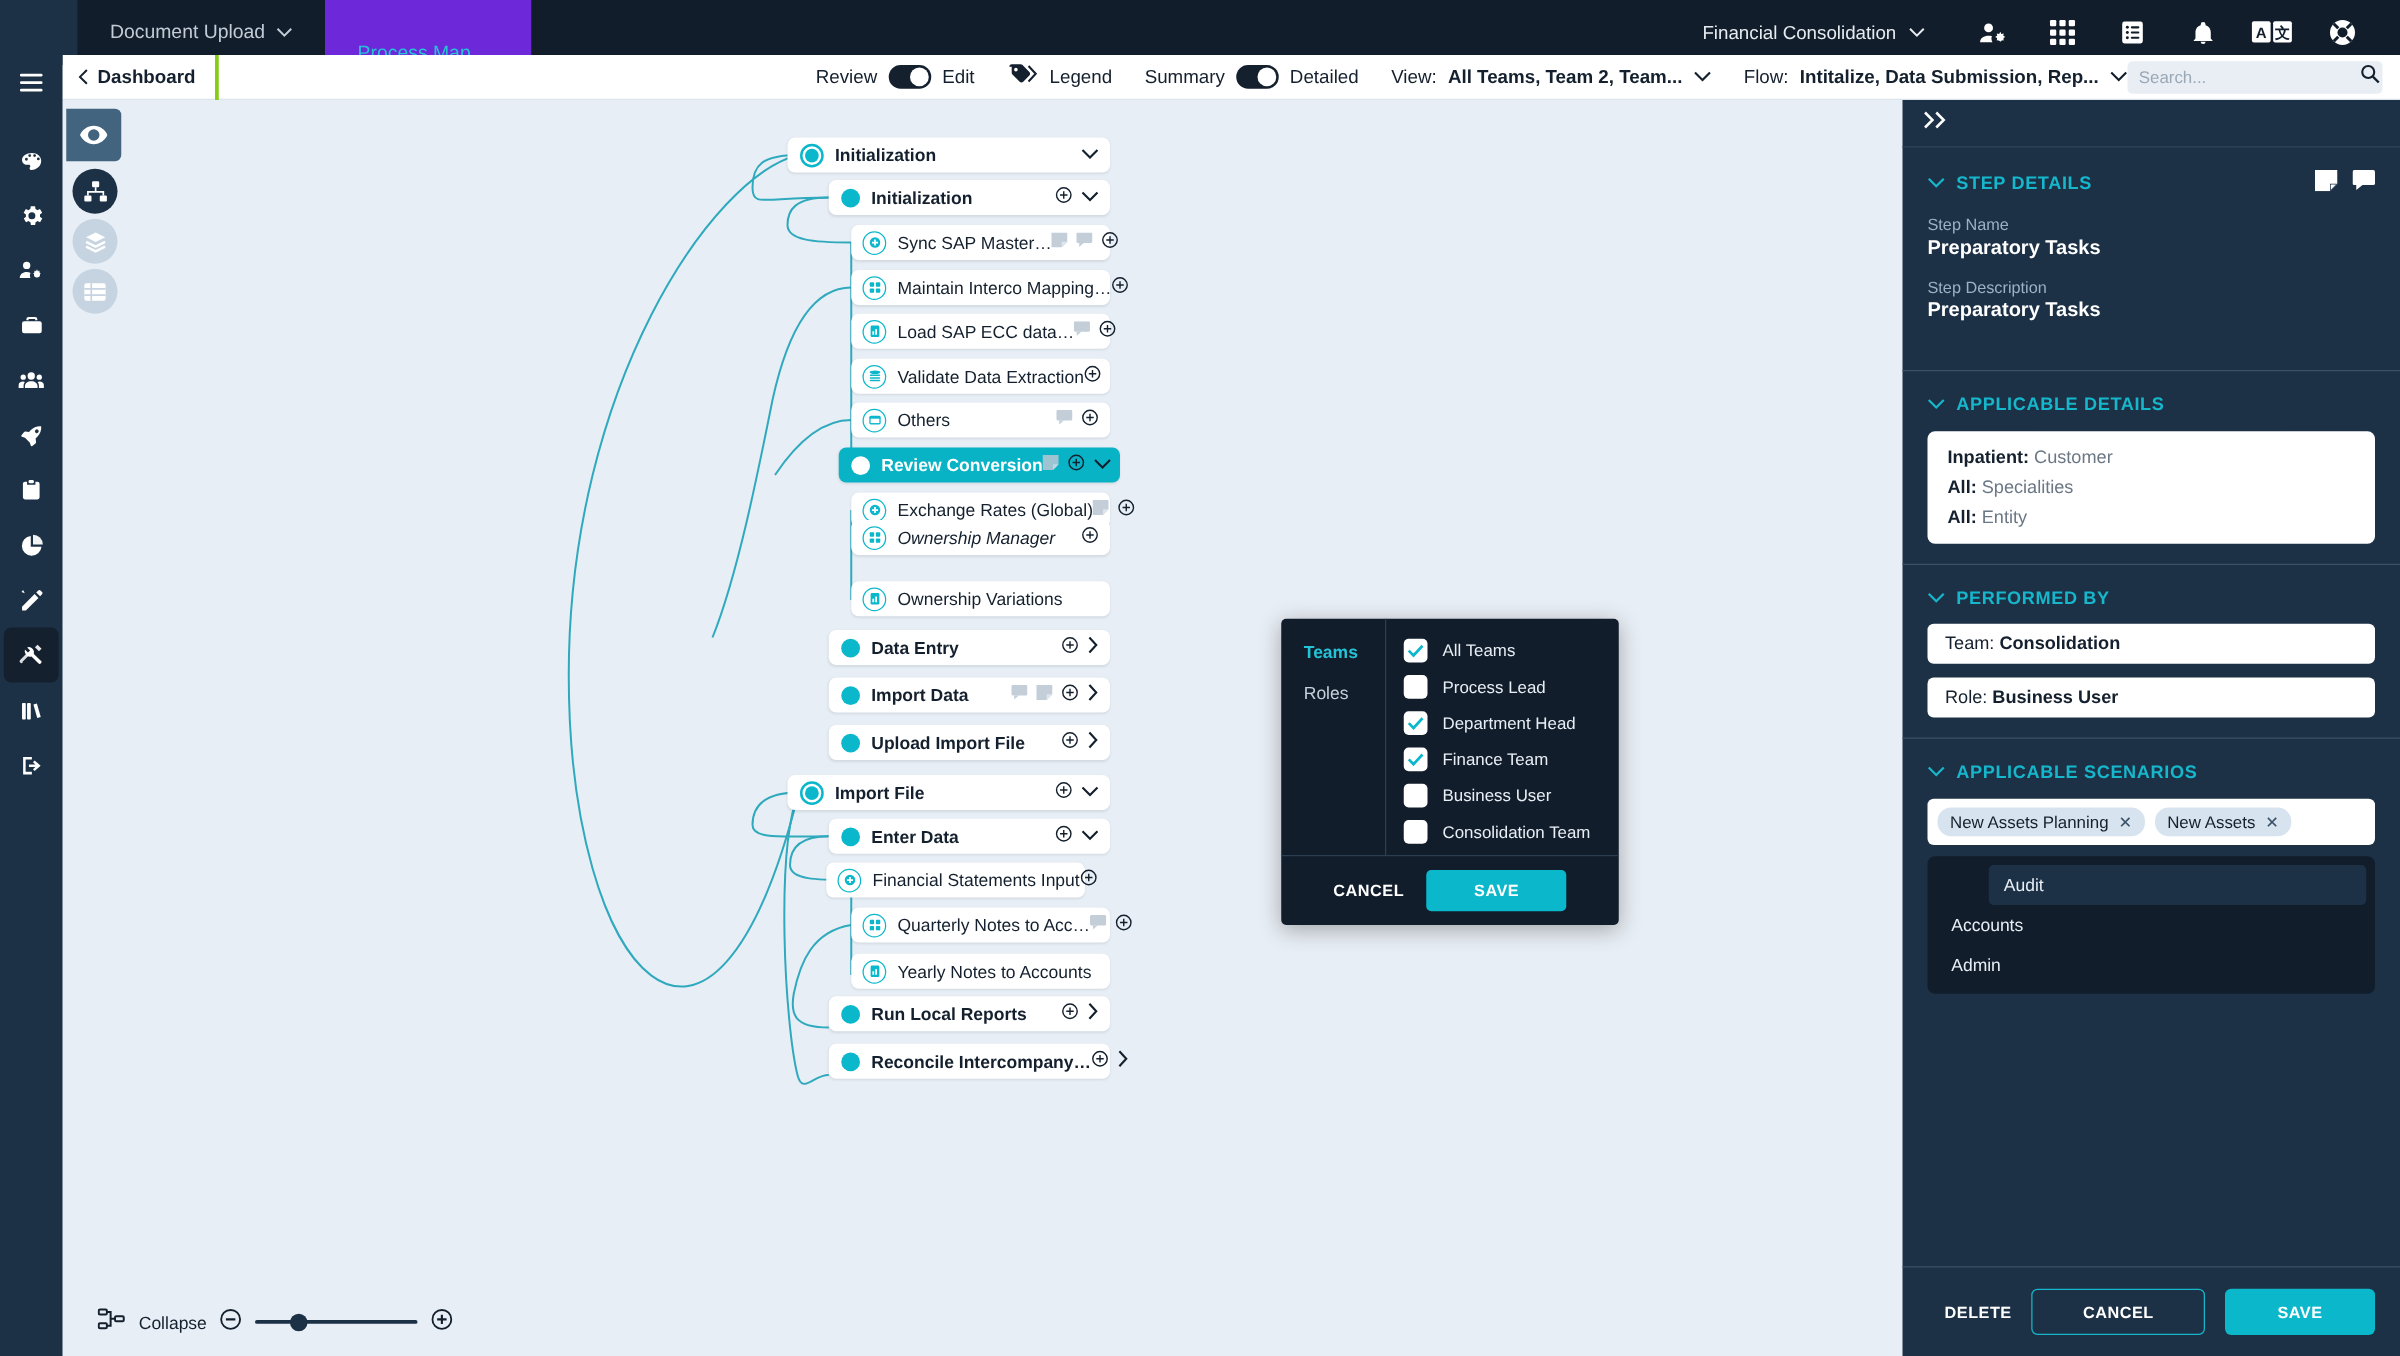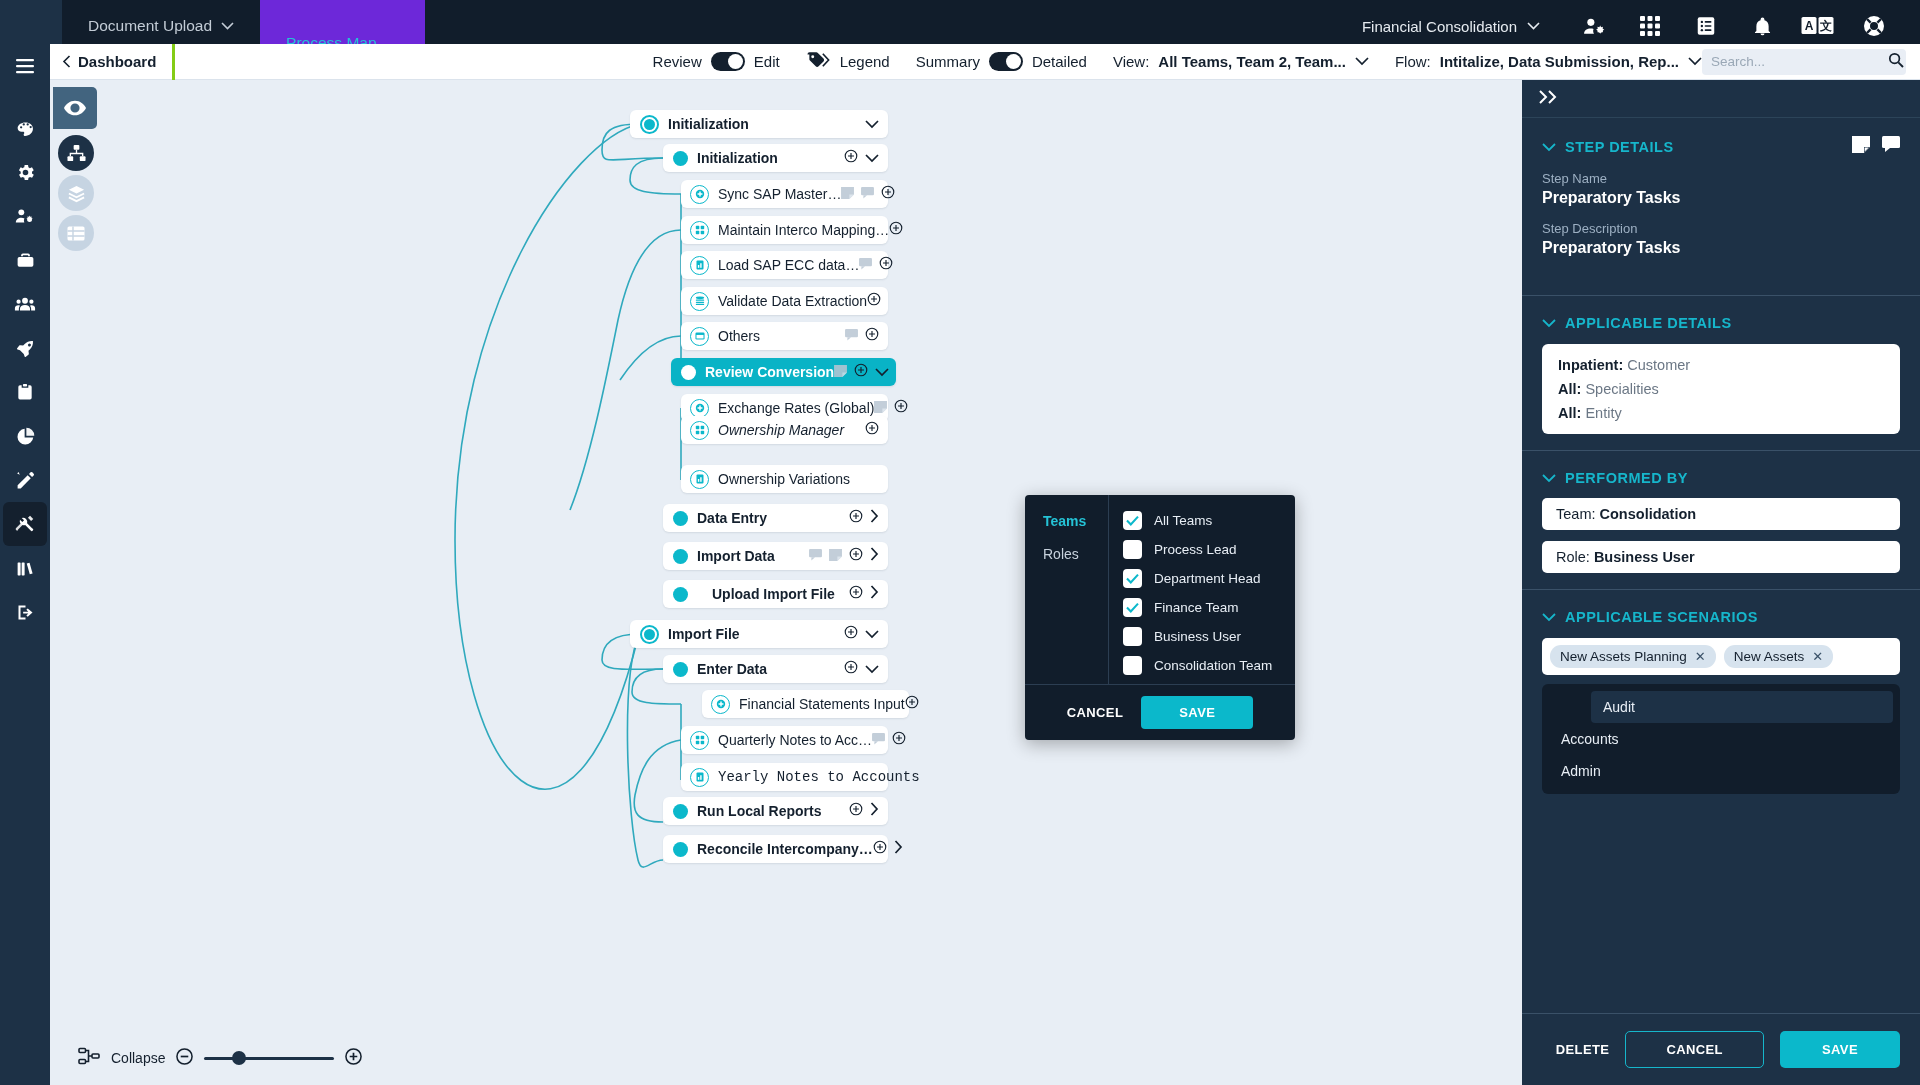--- a/index.html
+++ b/index.html
@@ -776,21 +776,21 @@
             <span><svg width="14" height="14" viewBox="0 0 16 16">
                 <circle cx="8" cy="8" r="6.6" fill="none" stroke="#14202e" stroke-width="1.3"></circle>
                 <path d="M8 4.6v6.8M4.6 8h6.8" stroke="#14202e" stroke-width="1.3"></path>
               </svg></span>
             <span><svg width="9" height="14" viewBox="0 0 9 14">
                 <path d="M1.5 1L7 7l-5.5 6" stroke="#14202e" stroke-width="1.7" fill="none"></path>
               </svg></span>
           </span>
         </div>
         <div class="node" style="left: 613px; top: 500px; width: 225px;">
-          <span style="display:flex;align-items:center;gap:24px;padding-left:10px">
+          <span style="display:flex;align-items:center;gap:9px;padding-left:10px">
             <span class="dot"></span>
             <span class="nlabel b">Upload Import File</span>
           </span>
           <span class="nicons">
             <span><svg width="14" height="14" viewBox="0 0 16 16">
                 <circle cx="8" cy="8" r="6.6" fill="none" stroke="#14202e" stroke-width="1.3"></circle>
                 <path d="M8 4.6v6.8M4.6 8h6.8" stroke="#14202e" stroke-width="1.3"></path>
               </svg></span>
             <span><svg width="9" height="14" viewBox="0 0 9 14">
                 <path d="M1.5 1L7 7l-5.5 6" stroke="#14202e" stroke-width="1.7" fill="none"></path>
@@ -822,21 +822,21 @@
           <span class="nicons">
             <span><svg width="14" height="14" viewBox="0 0 16 16">
                 <circle cx="8" cy="8" r="6.6" fill="none" stroke="#14202e" stroke-width="1.3"></circle>
                 <path d="M8 4.6v6.8M4.6 8h6.8" stroke="#14202e" stroke-width="1.3"></path>
               </svg></span>
             <span><svg width="14" height="9" viewBox="0 0 14 9">
                 <path d="M1 1l6 6 6-6" stroke="#14202e" stroke-width="1.7" fill="none"></path>
               </svg></span>
           </span>
         </div>
-        <div class="node" style="left: 652px; top: 610px; width: 207px;">
+        <div class="node" style="left: 611px; top: 610px; width: 207px;">
           <span style="display:flex;align-items:center;gap:9px;padding-left:9px">
             <span class="ico-circ">
               <svg width="14" height="14" viewBox="0 0 20 20">
                 <circle cx="10" cy="10" r="6" fill="#0bb8cb"></circle>
                 <path d="M10 6.5v7M6.5 10h7" stroke="#fff" stroke-width="2"></path>
               </svg>
             </span>
             <span class="nlabel">Financial Statements Input</span>
           </span>
           <span class="nicons">
@@ -862,21 +862,21 @@
             <span class="gicon"><svg width="13" height="12" viewBox="0 0 14 13" fill="#b9c6d3">
                 <rect x="0" y="0" width="14" height="9" rx="1.2"></rect>
                 <path d="M2.5 9h4l-4 3.5z"></path>
               </svg></span>
             <span><svg width="14" height="14" viewBox="0 0 16 16">
                 <circle cx="8" cy="8" r="6.6" fill="none" stroke="#14202e" stroke-width="1.3"></circle>
                 <path d="M8 4.6v6.8M4.6 8h6.8" stroke="#14202e" stroke-width="1.3"></path>
               </svg></span>
           </span>
         </div>
-        <div class="node" style="left: 631px; top: 683px; width: 207px; font-family: Liberation Mono, monospace;">
+        <div class="node" style="left: 631px; top: 683px; width: 207px;">
           <span style="display:flex;align-items:center;gap:9px;padding-left:9px">
             <span class="ico-circ">
               <svg width="14" height="14" viewBox="0 0 20 20">
                 <rect x="5" y="3.5" width="10" height="13" rx="1.5" fill="#0bb8cb"></rect>
                 <g fill="#fff">
                   <rect x="7" y="10" width="2" height="4"></rect>
                   <rect x="10.3" y="7.5" width="2" height="6.5"></rect>
                 </g>
               </svg>
             </span>

